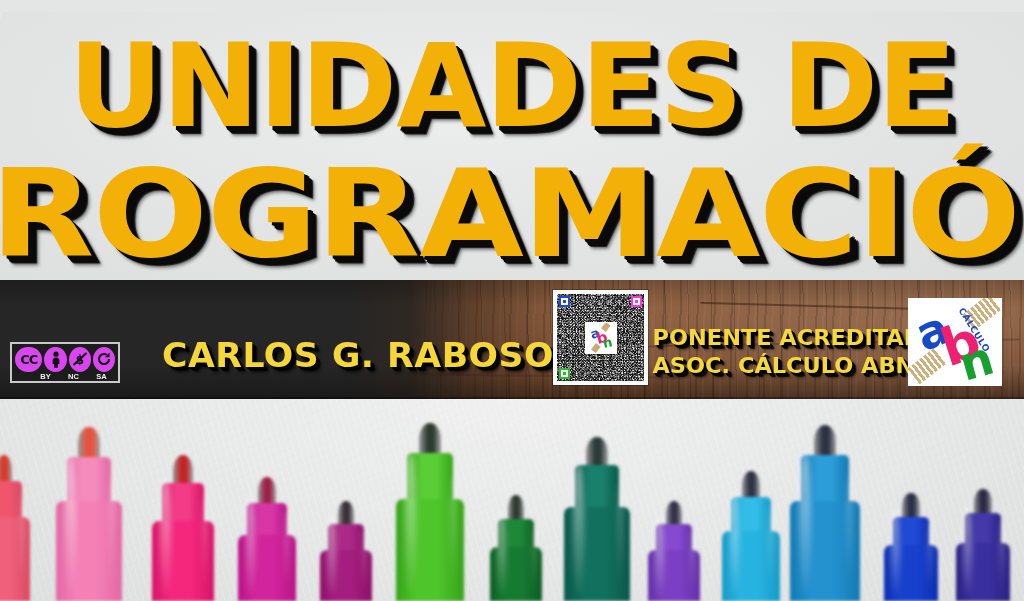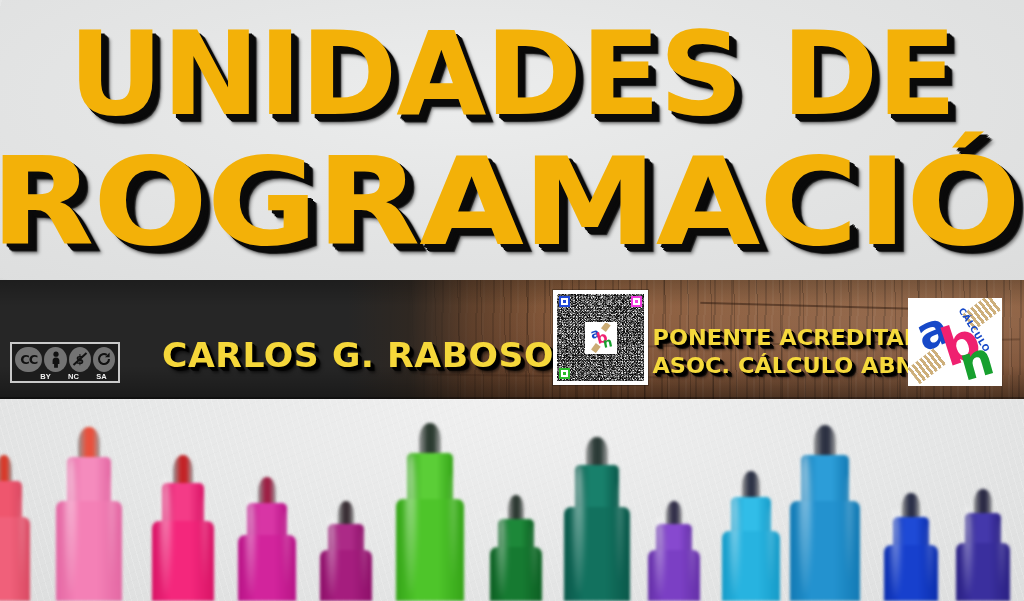--- a/index.html
+++ b/index.html
@@ -8,21 +8,21 @@
     font-family:"Liberation Sans", sans-serif;
     background:#e4e5e5;
     position:relative;
   }
 
   
   .slide { position:relative; width:1024px; height:601px; overflow:hidden; background:#e4e5e5; }
 
   
   .title-area {
-    position:absolute; left:0; top:0; width:1024px; height:281px;
+    position:absolute; left:0; top:12px; width:1024px; height:281px;
     background:
       radial-gradient(ellipse at 45% 35%, #eceded 0%, #e4e5e5 45%, #dcdddd 100%);
   }
   .title-noise {
     position:absolute; inset:0;
     background-image:
       linear-gradient(105deg, rgba(255,255,255,.35) 0 2px, rgba(0,0,0,0) 2px 9px),
       linear-gradient(12deg, rgba(0,0,0,.022) 0 3px, rgba(0,0,0,0) 3px 14px);
     opacity:.5; pointer-events:none;
   }
@@ -88,21 +88,21 @@
   
   .cc-badge {
     position:absolute; left:10px; top:342px; width:110px; height:41px;
     background:#1c1c1c; border:2px solid #c9c9c9;
     display:flex; flex-direction:column; justify-content:flex-start;
     padding:2px 3px 0 3px;
   }
   .cc-icons { display:flex; align-items:center; gap:2px; height:27px; }
   .cc-circle {
     width:25px; height:25px; border-radius:50%;
-    background:#737373; color:#111;
+    background:#d946ef; color:#111;
     display:flex; align-items:center; justify-content:center;
     font-size:15px; font-weight:bold; line-height:1;
     font-family:"DejaVu Sans", sans-serif;
   }
   .cc-circle.wide { width:31px; height:25px; border-radius:13px; font-size:13px; letter-spacing:-1px; }
   .cc-terms { display:flex; gap:3px; justify-content:flex-end; padding-right:1px; margin-top:0px; }
   .cc-terms span {
     font-size:7.5px; font-weight:bold; color:#f2f2f2;
     font-family:"Liberation Sans", sans-serif;
     width:25px; text-align:center; line-height:9px;

